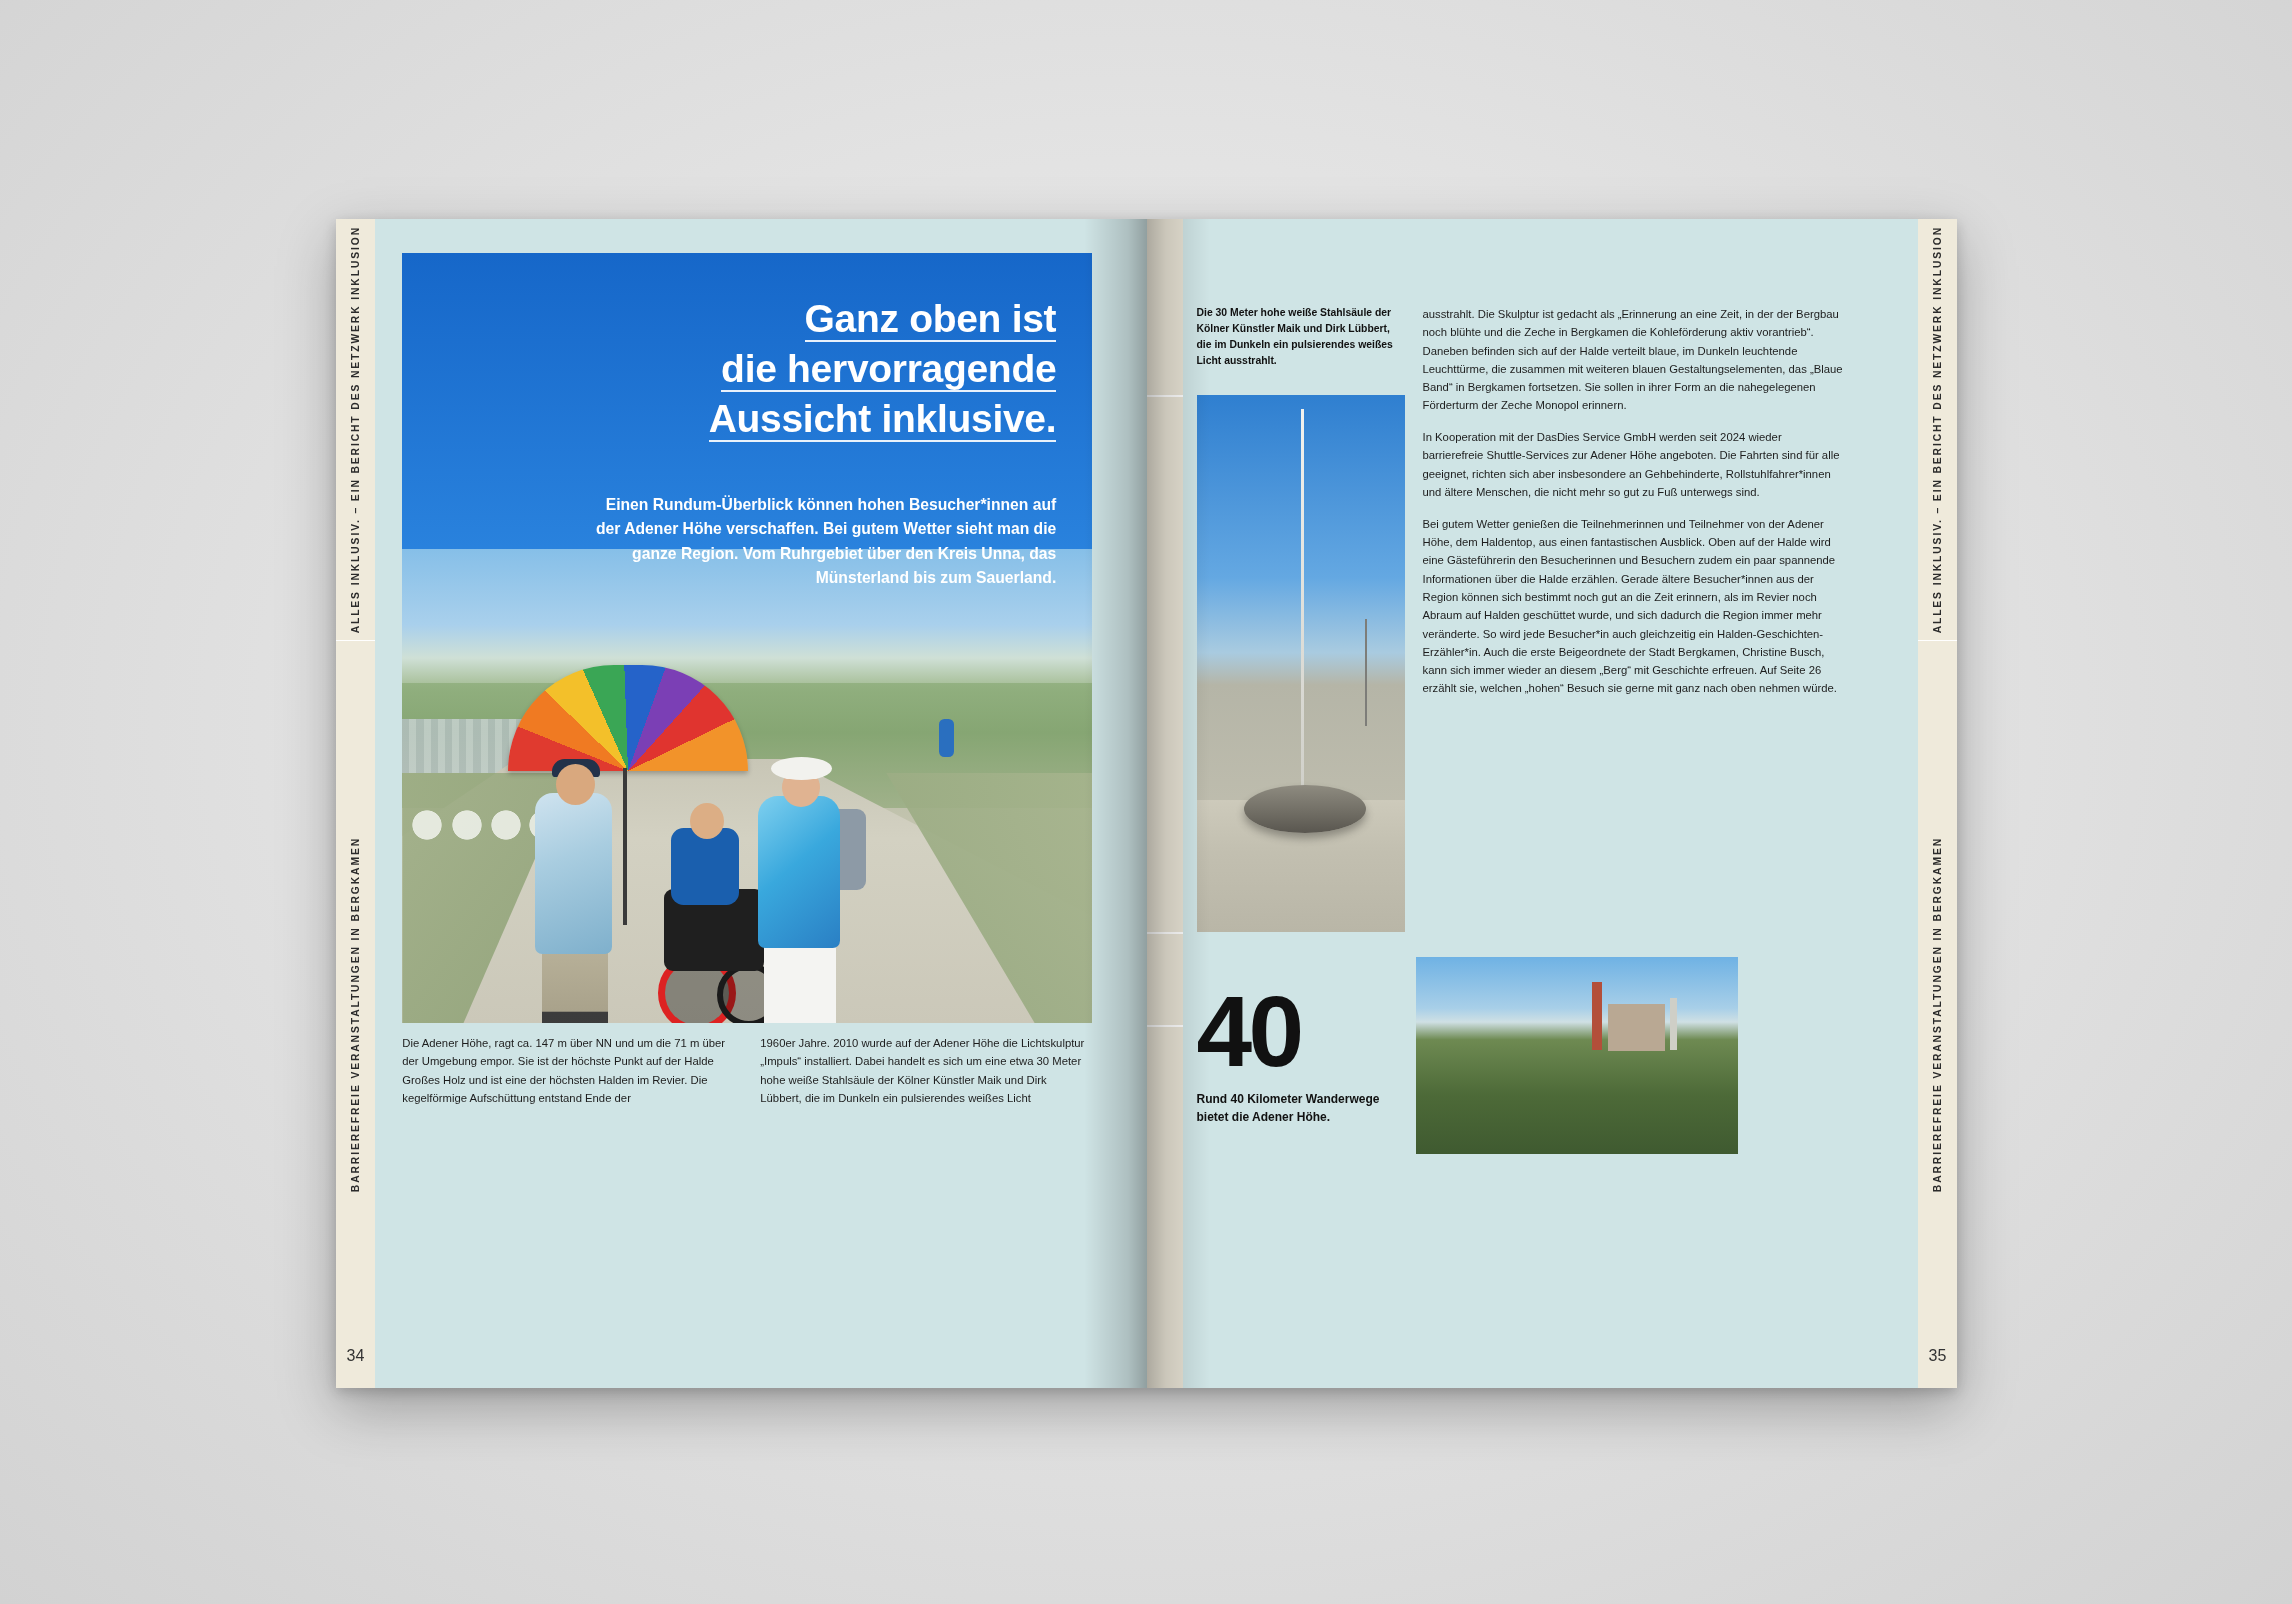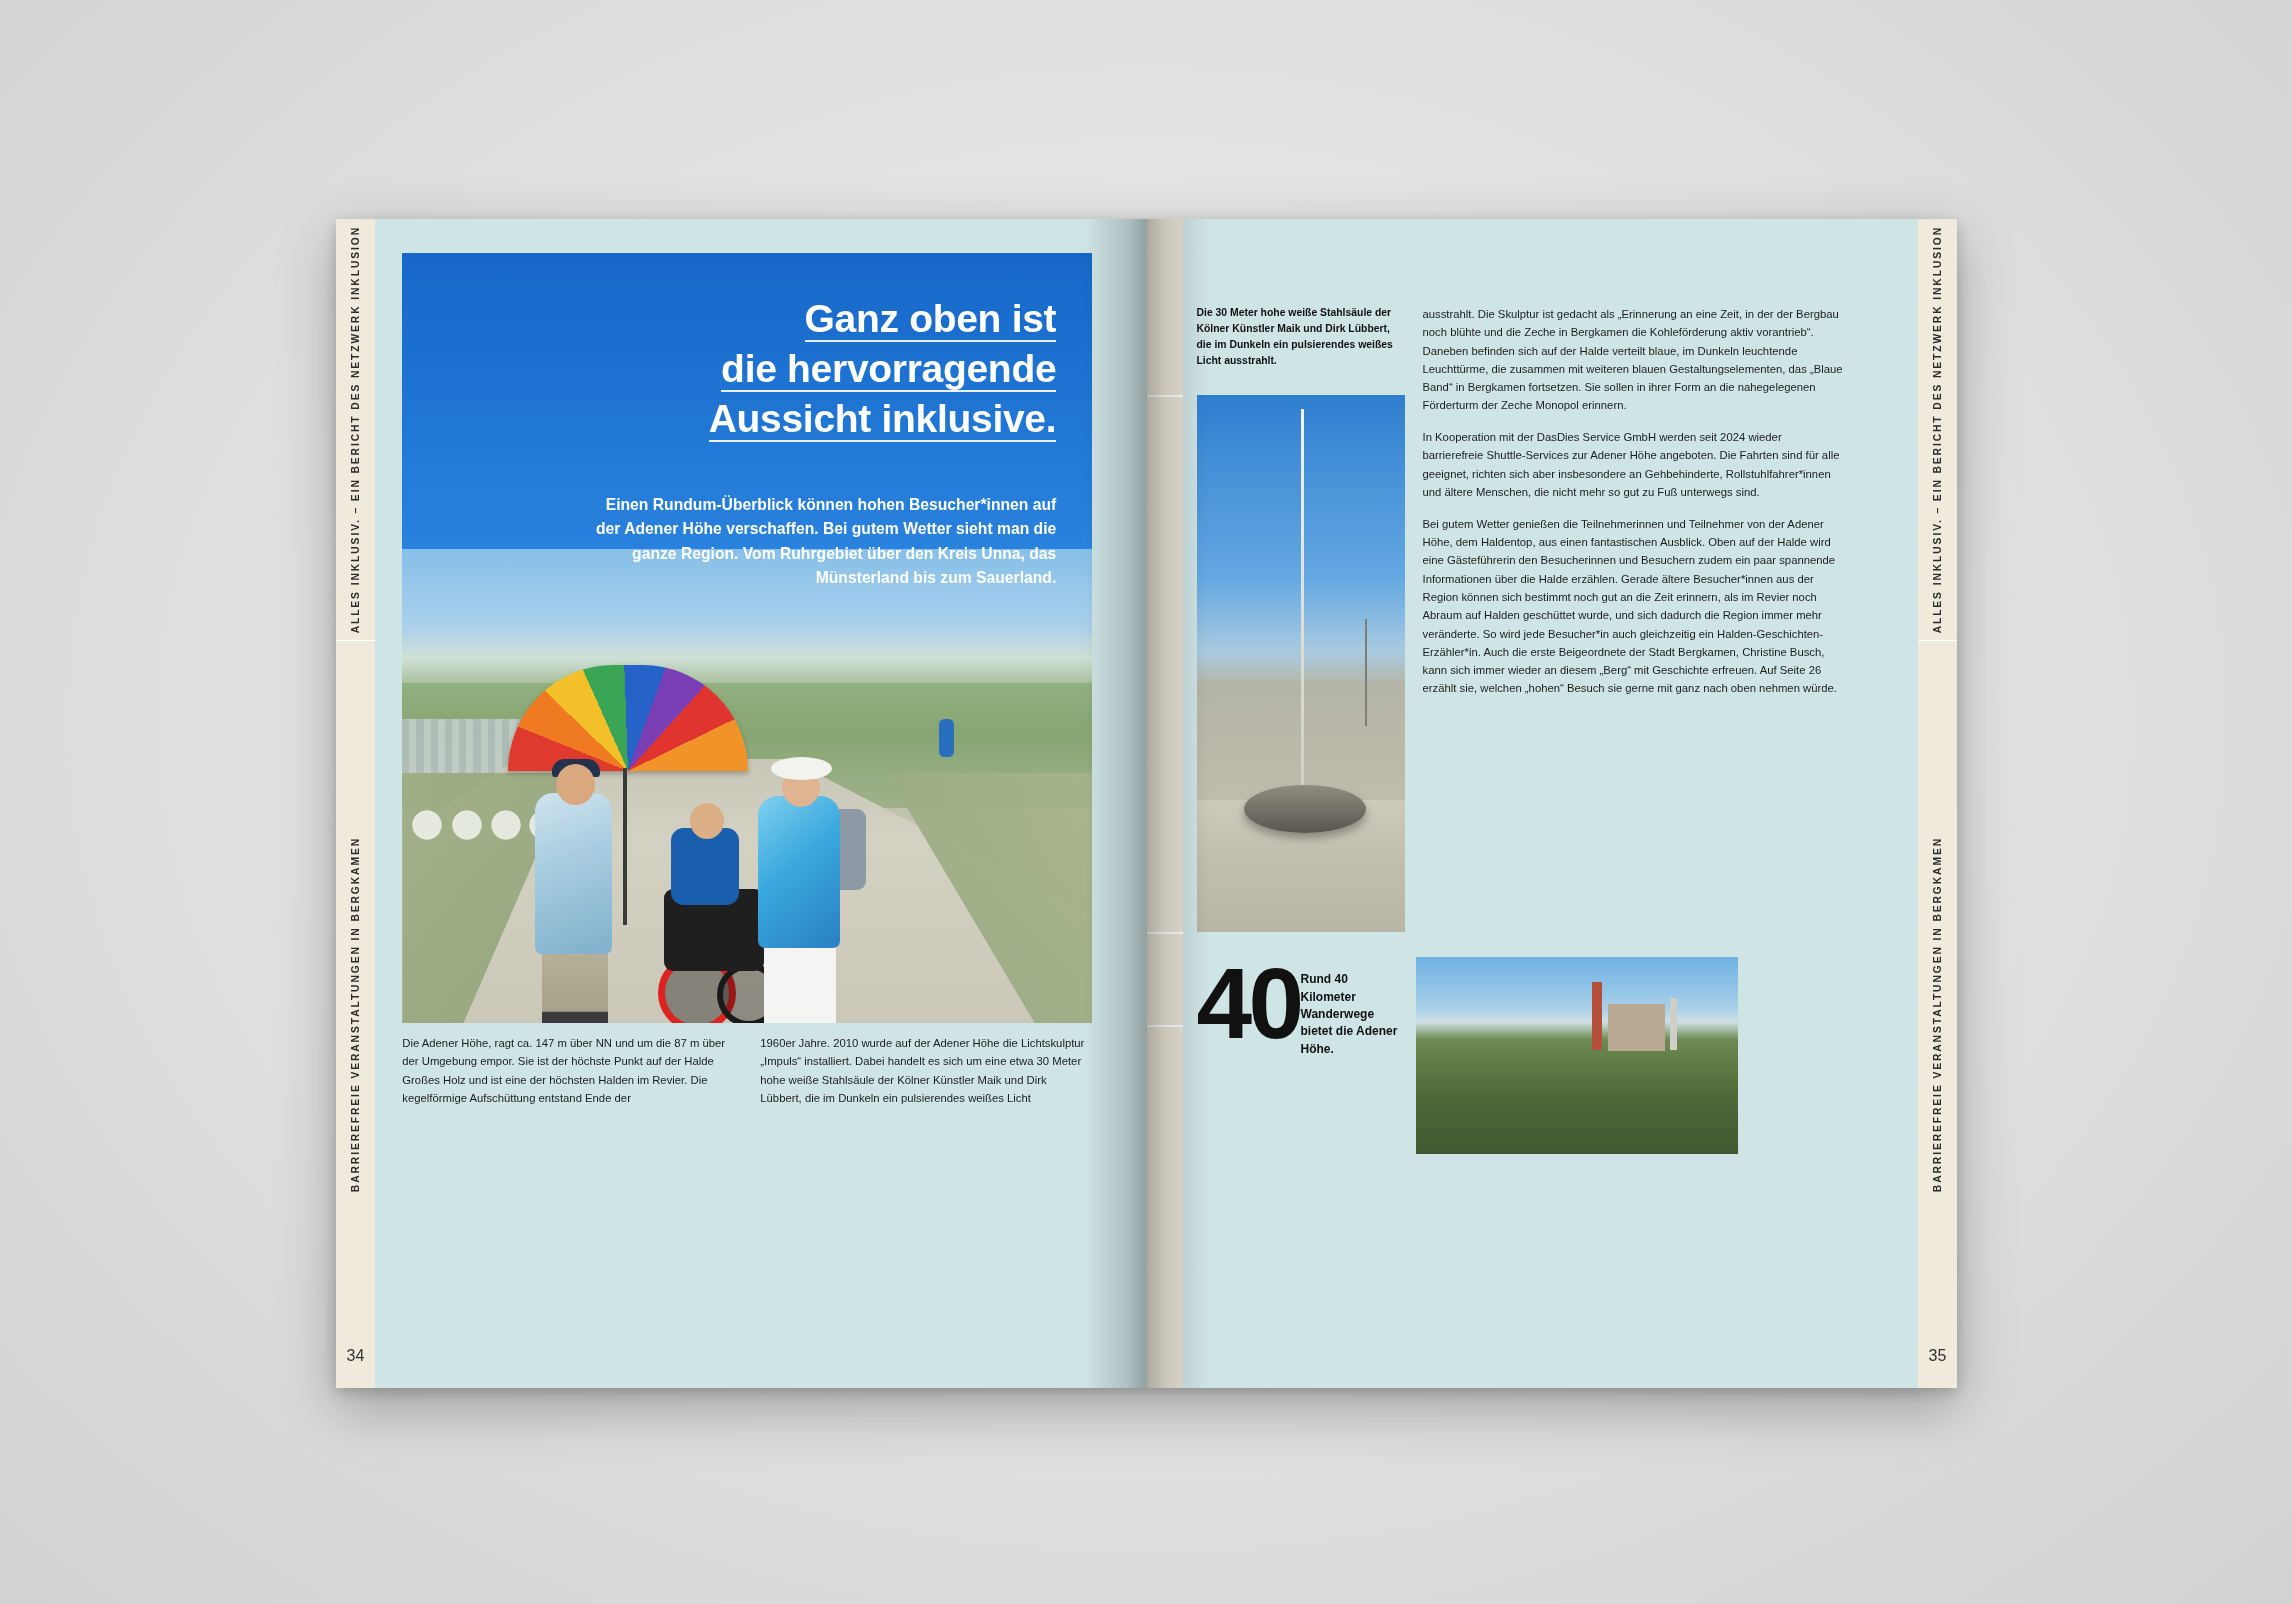--- a/index.html
+++ b/index.html
@@ -371,21 +371,21 @@
     background: #7d7d79;
   }
 
   .number-block {
     position: absolute;
     left: 50px;
     top: 738px;
     width: 208px;
     height: 197px;
     display: flex;
-    flex-direction: row;
+    flex-direction: column;
     justify-content: center;
   }
   .big-number {
     font-size: 100px;
     font-weight: bold;
     line-height: 0.92;
     color: #111;
     letter-spacing: -3.6px;
   }
   .number-caption {
@@ -499,21 +499,21 @@
         <div class="hero-title">
           <div><span>Ganz oben ist</span></div>
           <div><span>die hervorragende</span></div>
           <div><span>Aussicht inklusive.</span></div>
         </div>
 
         <div class="hero-standfirst">Einen Rundum-Überblick können hohen Besucher*innen auf der Adener Höhe verschaffen. Bei gutem Wetter sieht man die ganze Region. Vom Ruhrgebiet über den Kreis Unna, das Münsterland bis zum Sauerland.</div>
       </div>
 
       <div class="left-cols">
-        <div class="col">Die Adener Höhe, ragt ca. 147 m über NN und um die 87 m über der Umgebung empor. Sie ist der höchste Punkt auf der Halde Großes Holz und ist eine der höchsten Halden im Revier. Die kegelförmige Aufschüttung entstand Ende der</div>
+        <div class="col">Die Adener Höhe, ragt ca. 147 m über NN und um die 71 m über der Umgebung empor. Sie ist der höchste Punkt auf der Halde Großes Holz und ist eine der höchsten Halden im Revier. Die kegelförmige Aufschüttung entstand Ende der</div>
         <div class="col">1960er Jahre. 2010 wurde auf der Adener Höhe die Lichtskulptur „Impuls“ installiert. Dabei handelt es sich um eine etwa 30 Meter hohe weiße Stahlsäule der Kölner Künstler Maik und Dirk Lübbert, die im Dunkeln ein pulsierendes weißes Licht</div>
       </div>
 
     </div>
   </div>
 
   <div class="page right">
 
     <div class="right-inner">
 

